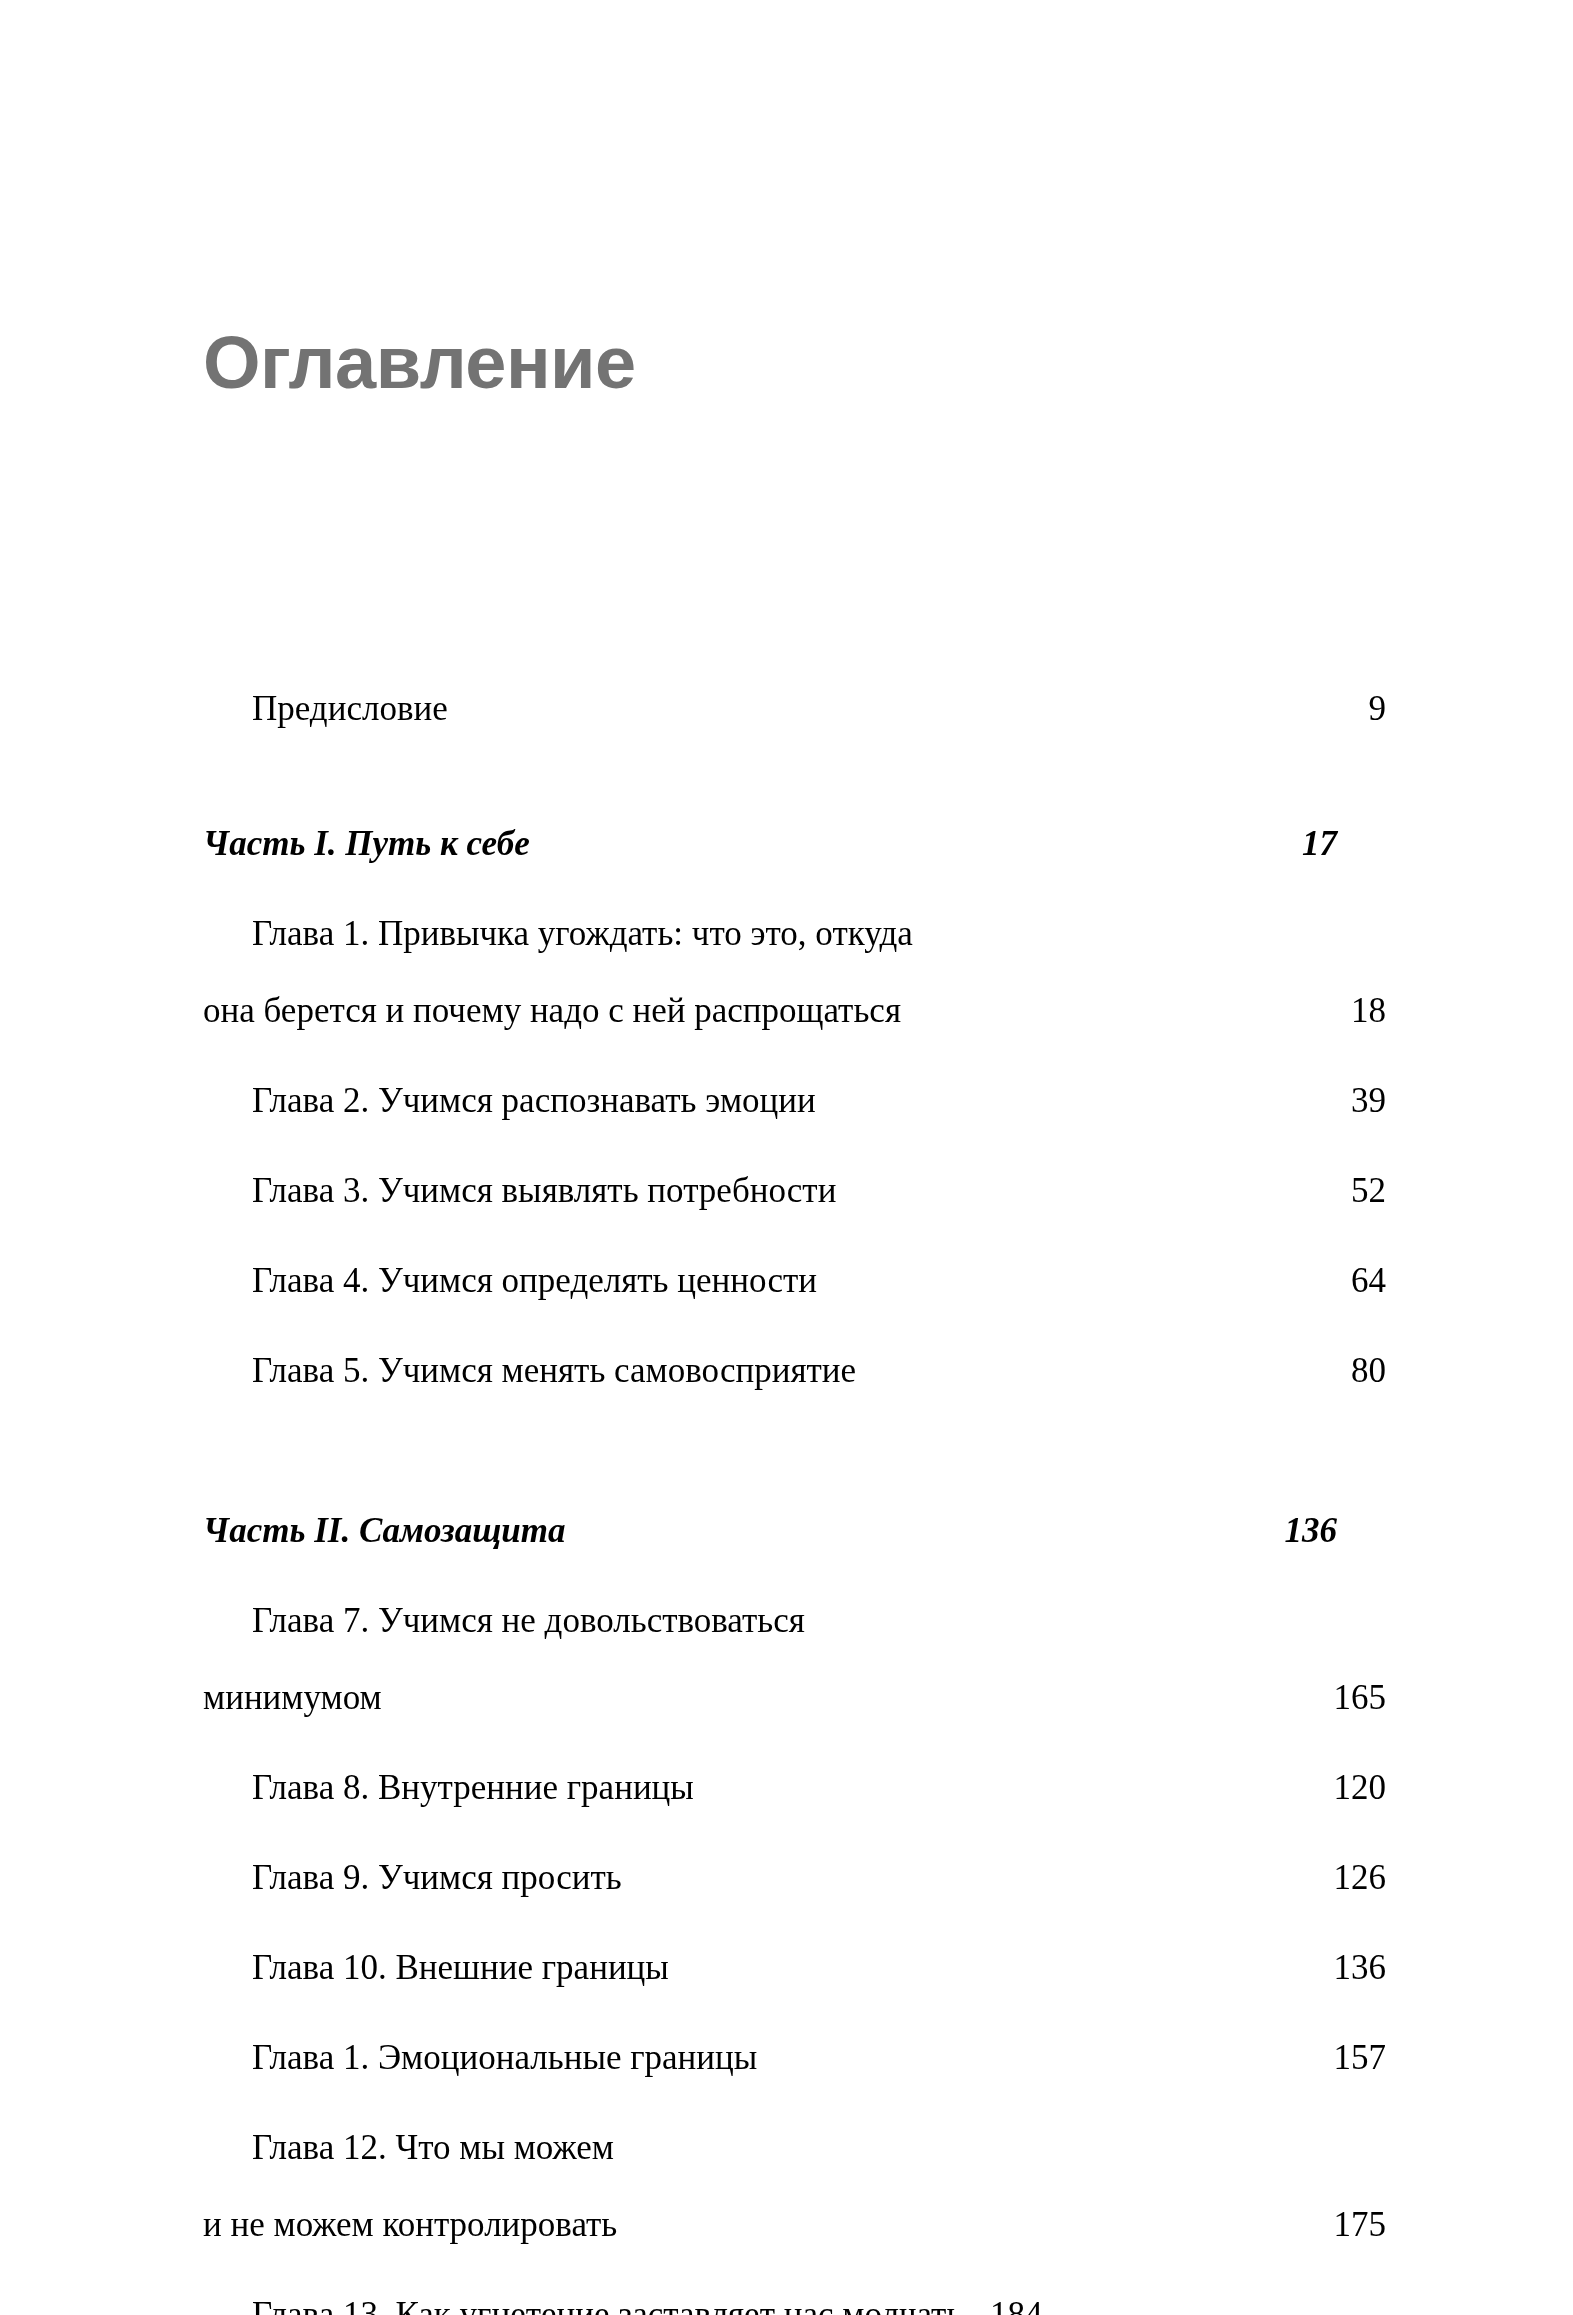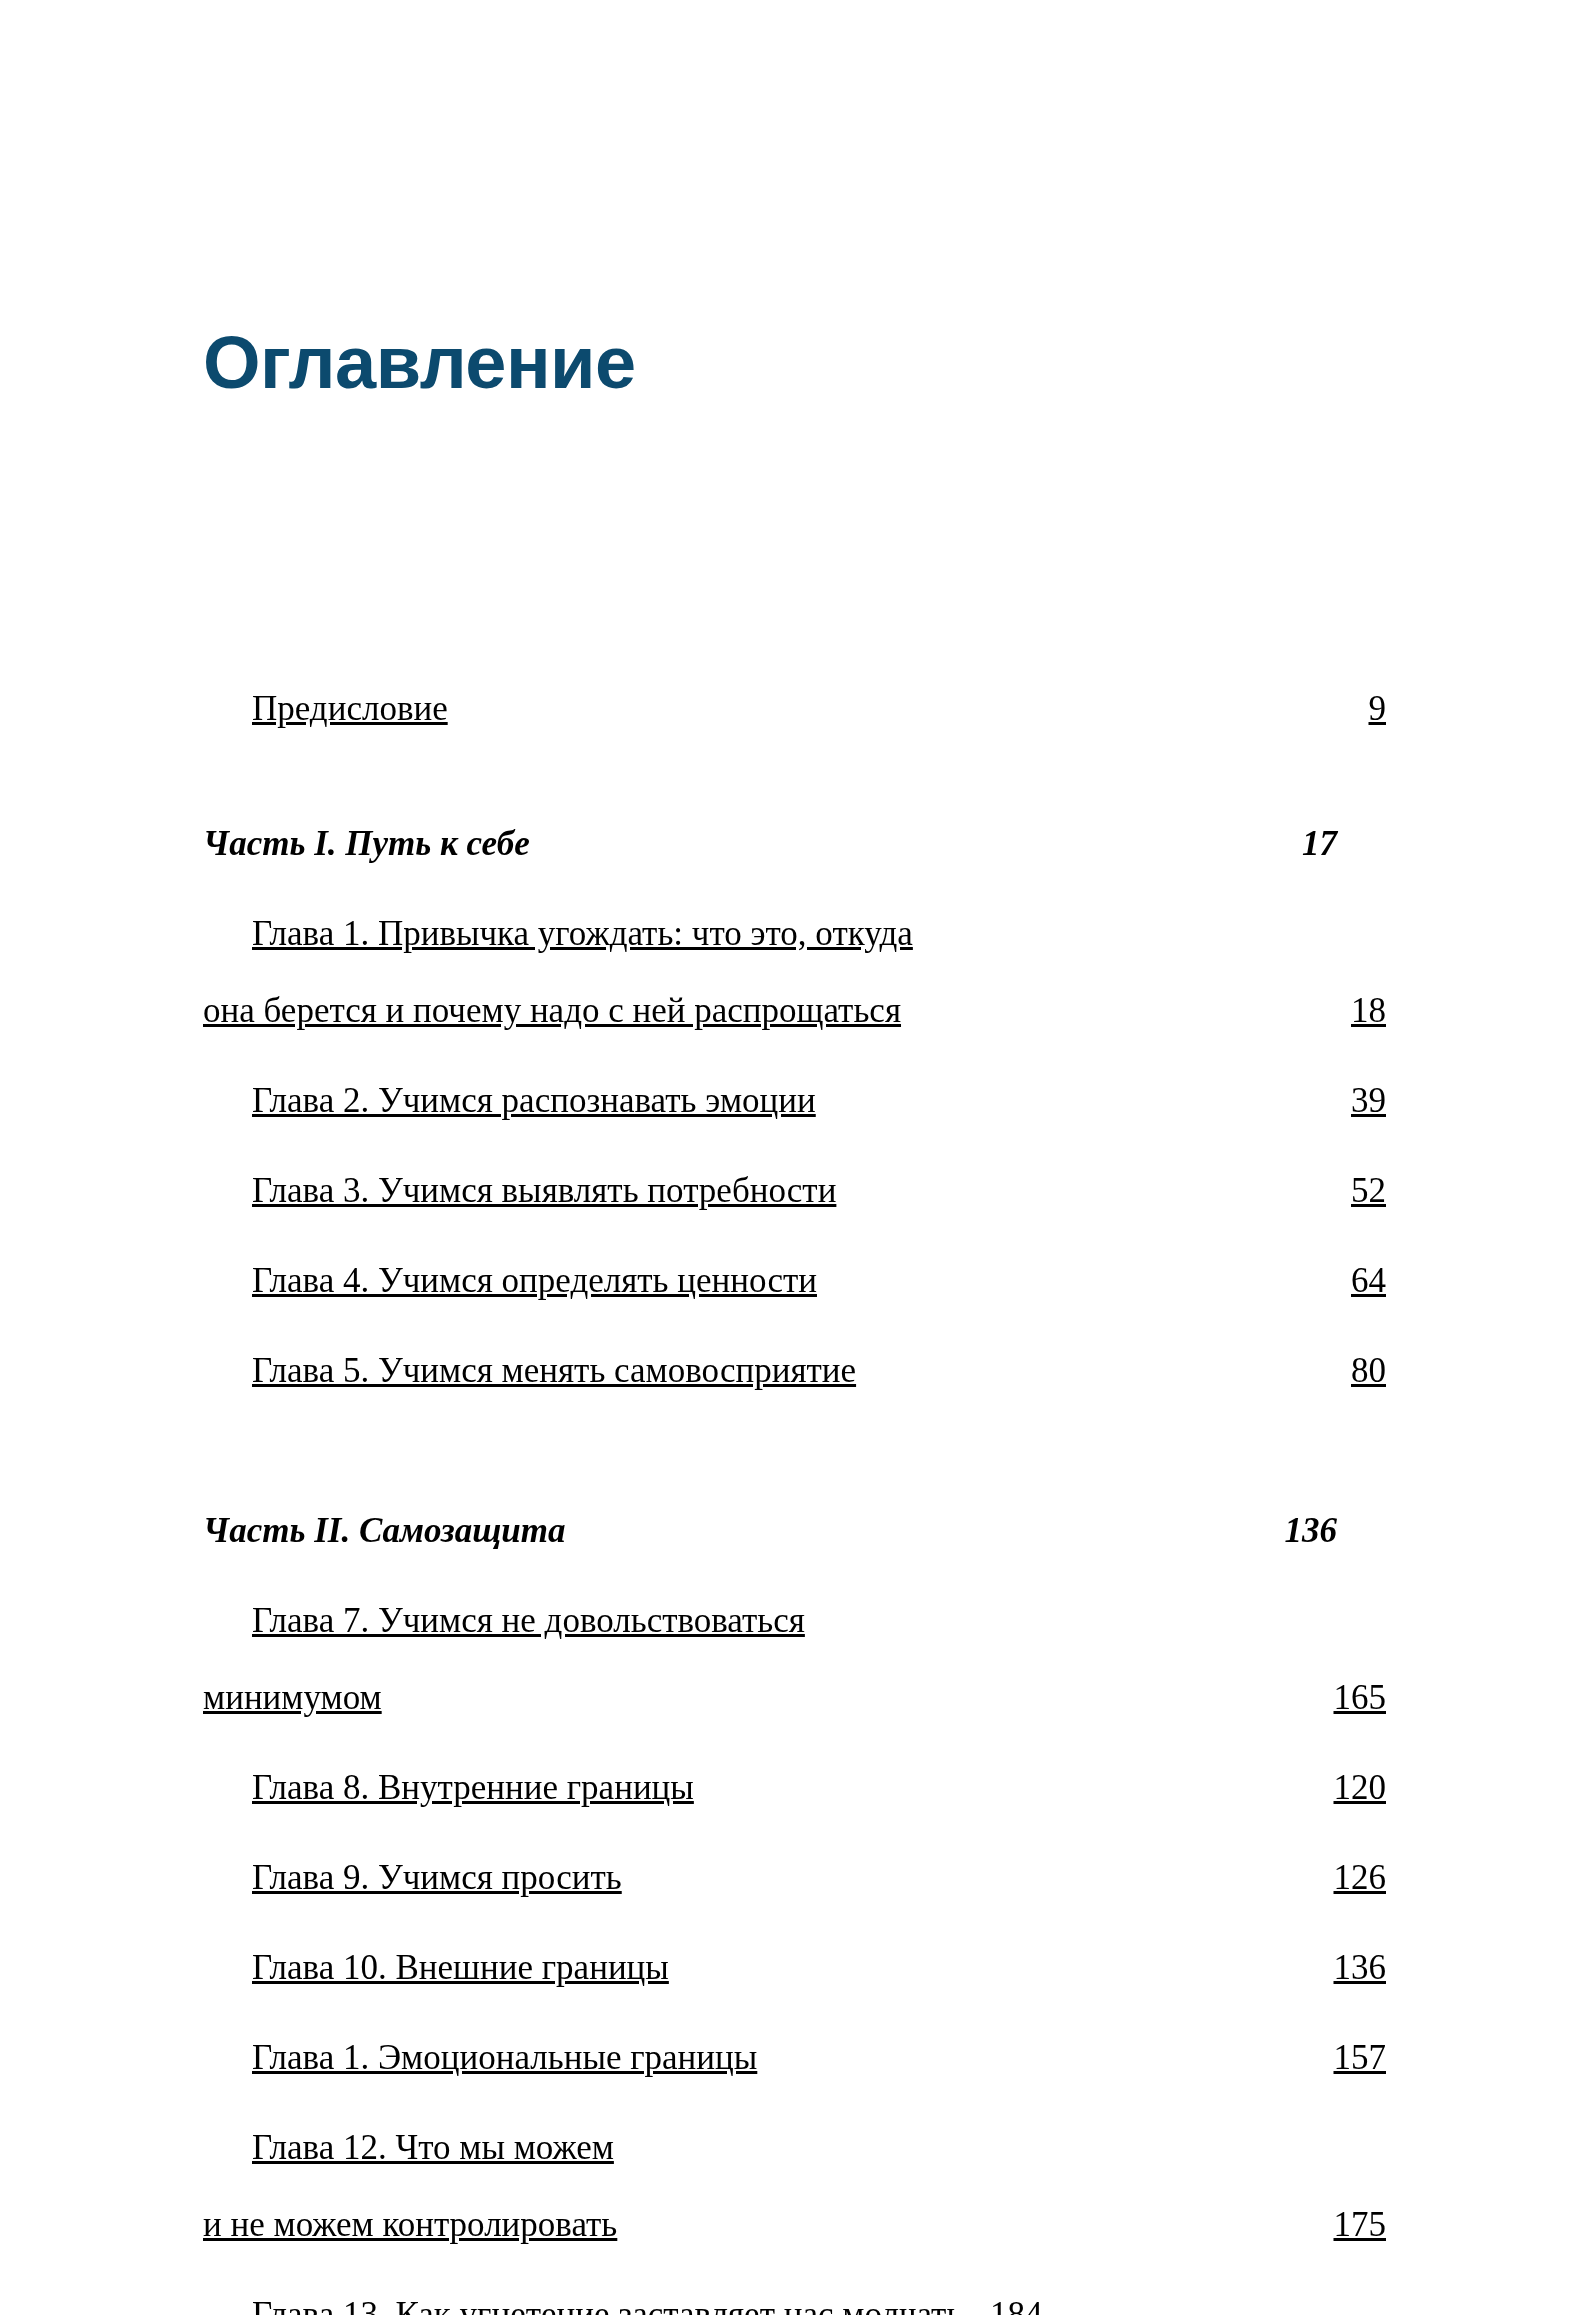--- a/index.html
+++ b/index.html
@@ -22,21 +22,21 @@
   
   .toc-title {
     position: absolute;
     left: 203px;
     top: 272px;
     font-family: "Liberation Sans", "DejaVu Sans", sans-serif;
     font-weight: bold;
     font-size: 74px;
     line-height: 82px;
     letter-spacing: -0.5px;
-    color: #0c4a6e;
+    color: #737373;
     white-space: nowrap;
   }
 
   
   .toc-list {
     position: absolute;
     left: 203px;
     top: 688px;
     width: 1134px;
   }
@@ -92,21 +92,20 @@
   }
   .toc-entry.part {
     padding-left: 0;
     font-style: italic;
   }
 
   
   .toc-entry.chapter,
   .toc-entry.front {
     padding-left: 49px;
-    text-decoration: underline;
   }
   .toc-entry.chapter .toc-line .pageno,
   .toc-entry.front .toc-line .pageno,
   .toc-entry.chapter .toc-line .txt,
   .toc-entry.front .toc-line .txt {
     font-weight: normal;
   }
 
   
   .toc-entry.chapter .toc-line.cont {

